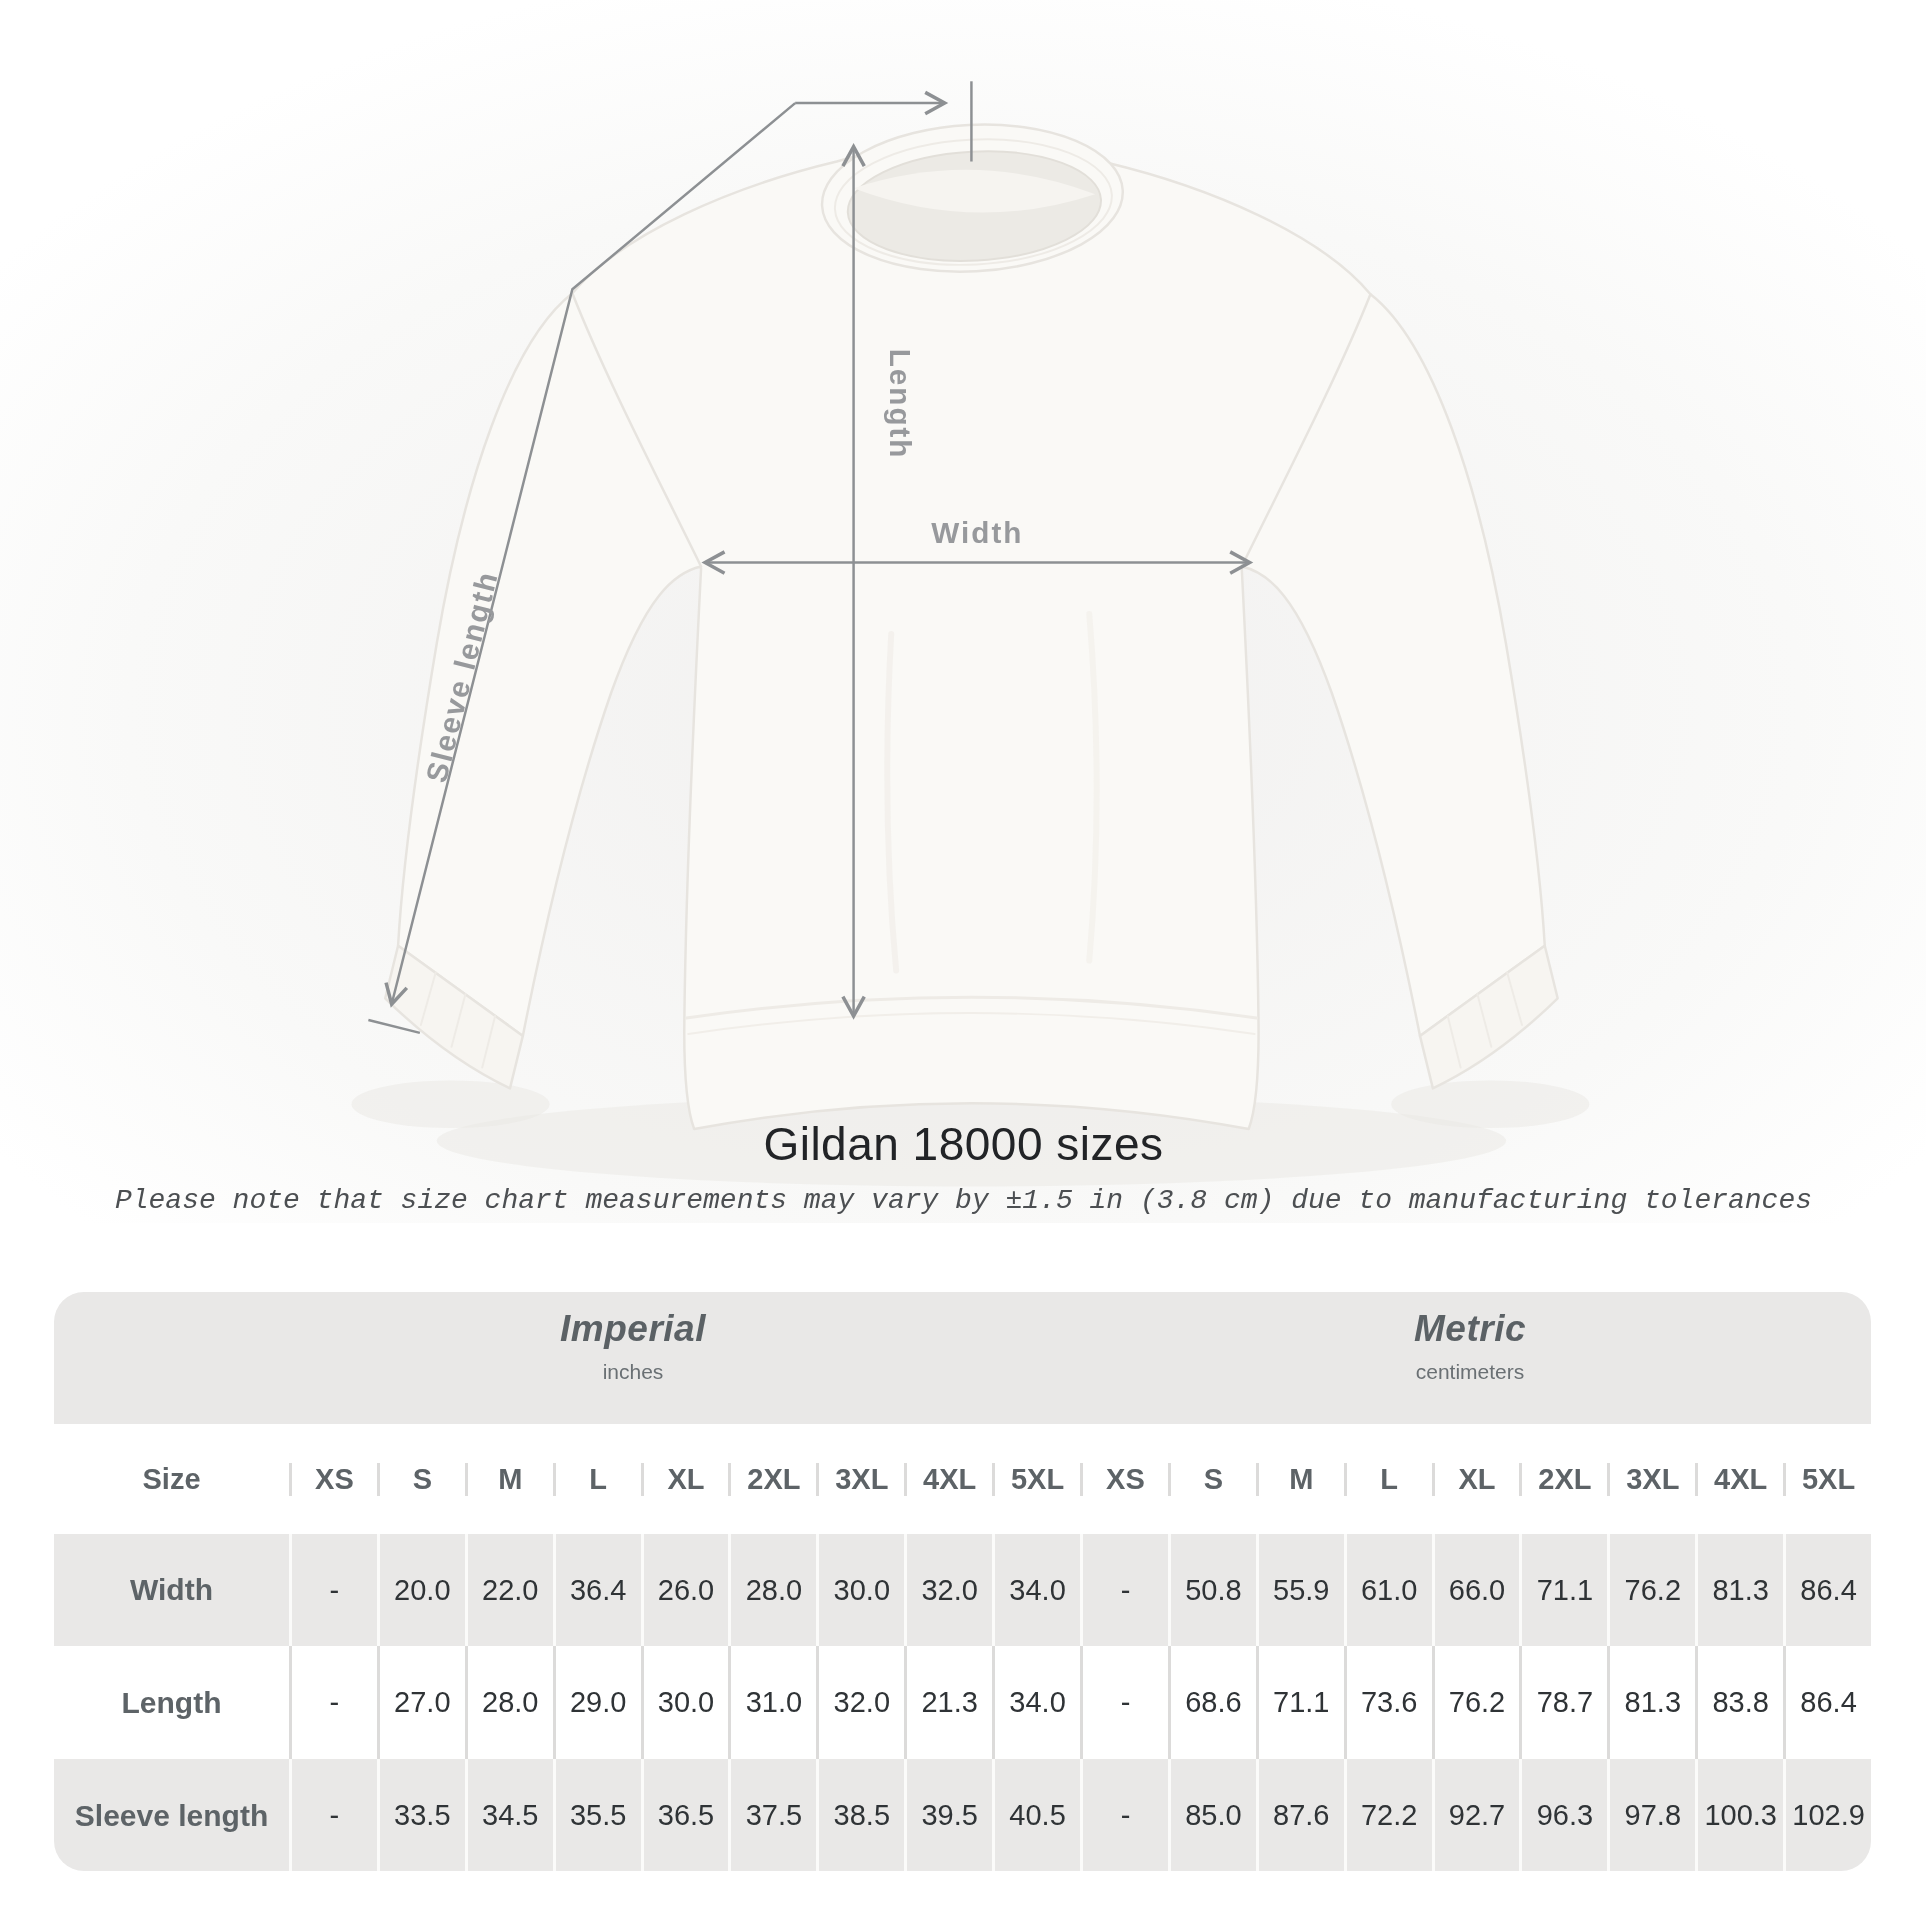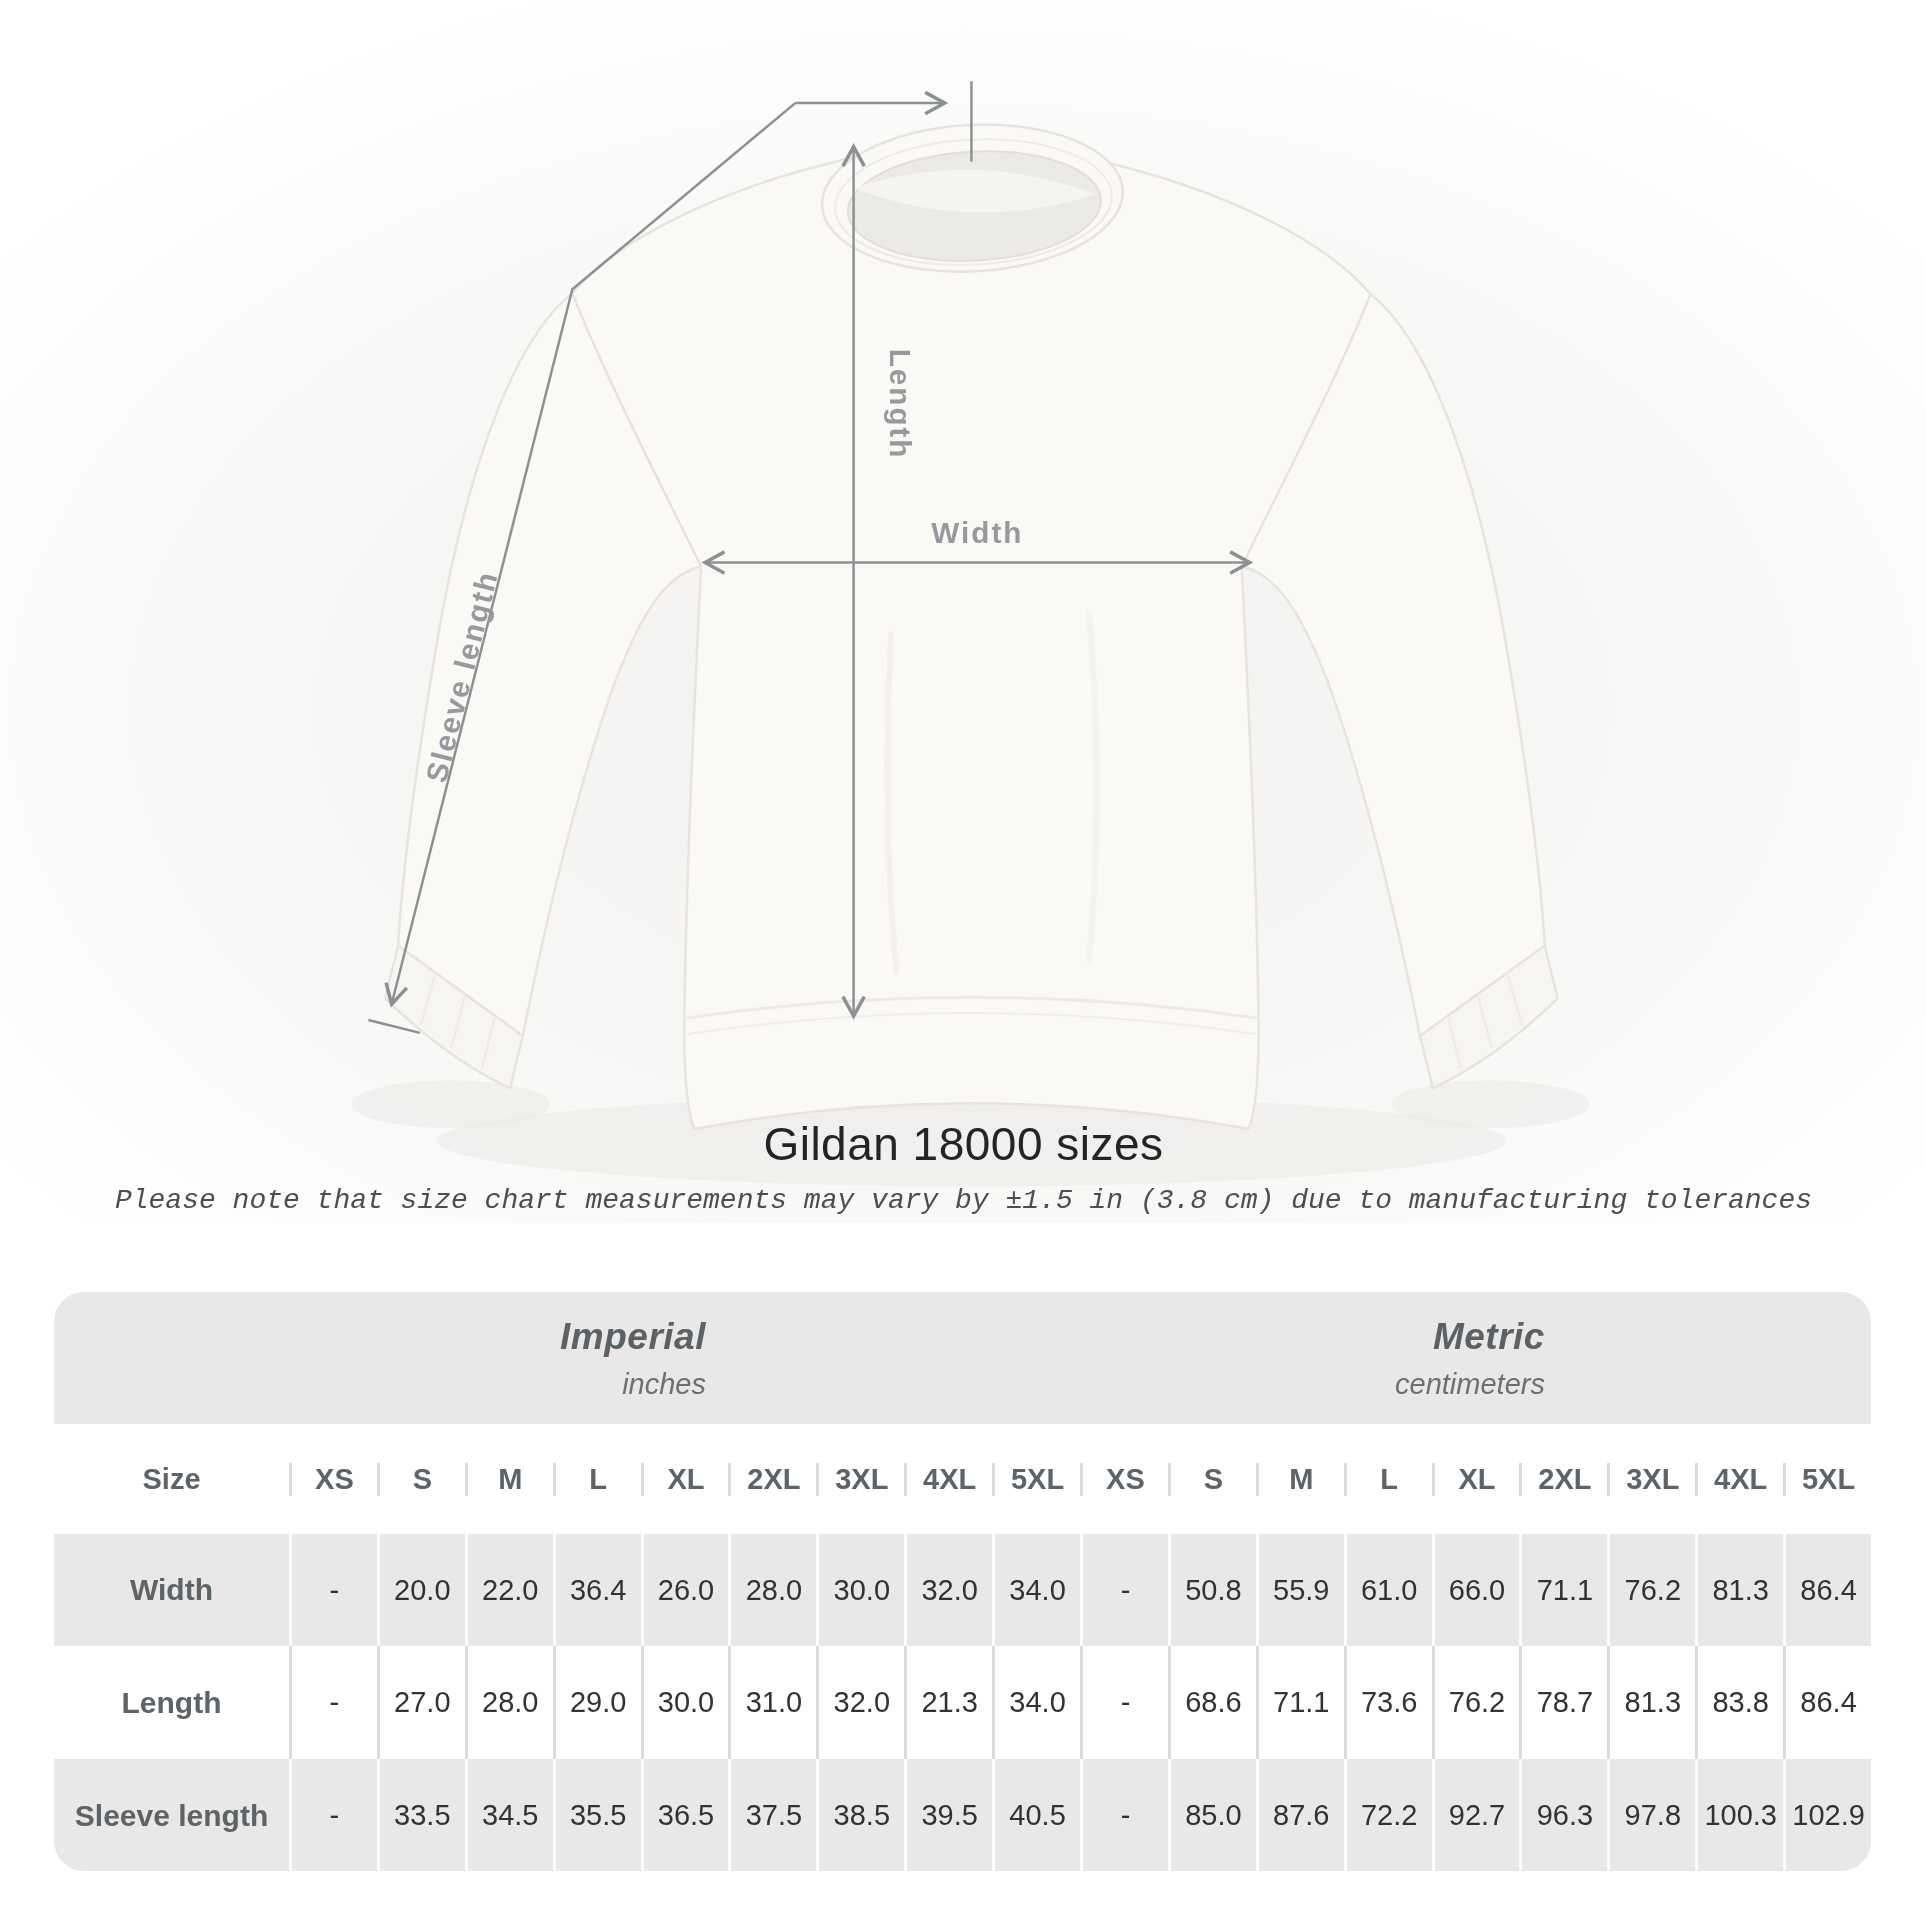--- a/index.html
+++ b/index.html
@@ -11,25 +11,25 @@
   .fig-label{font-family:"Liberation Sans","DejaVu Sans",sans-serif;font-weight:bold;
     font-size:30px;letter-spacing:2px;fill:#97999c;}
   .heading{position:absolute;left:0;top:1117px;width:1927px;text-align:center;}
   .heading h1{margin:0;font-size:46px;font-weight:normal;color:#222427;letter-spacing:0.5px;}
   .heading p{margin:14px 0 0 0;font-size:28px;font-style:italic;color:#4c4f52;font-family:Liberation Mono, monospace;}
   .size-table{
     position:absolute;left:54px;top:1292px;width:1817px;height:579px;
     border-radius:30px;overflow:hidden;background:#ffffff;
   }
   .group-row{position:relative;height:132px;background:#e9e8e7;}
-  .group{position:absolute;top:24px;text-align:right;transform:translateX(-50%);}
+  .group{position:absolute;top:16px;text-align:center;transform:translateX(-50%);}
   .group--imperial{left:579px;}
   .group--metric{left:1416px;}
   .group-name{font-size:37px;font-weight:bold;font-style:italic;color:#5b6165;letter-spacing:0.5px;}
-  .group-unit{margin-top:10px;font-size:29px;font-style:italic;color:#6a7074;}
+  .group-unit{margin-top:10px;font-size:21px;color:#6a7074;}
   .trow{display:flex;width:100%;}
   .trow.h-size{height:110px;background:#ffffff;align-items:center;}
   .trow.r-width{height:112px;background:#e9e8e7;}
   .trow.r-length{height:113px;background:#ffffff;}
   .trow.r-sleeve{height:113px;background:#e9e8e7;}
   .cell{
     display:flex;align-items:center;justify-content:center;
     box-sizing:border-box;flex:1 1 0;min-width:0;
     font-size:29px;color:#2f3336;
   }

